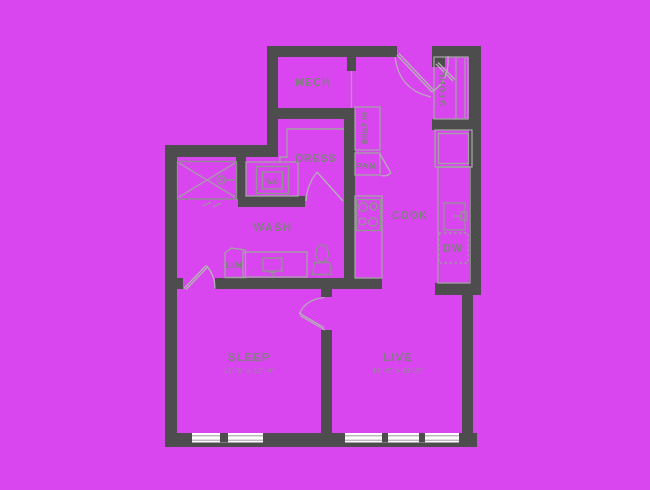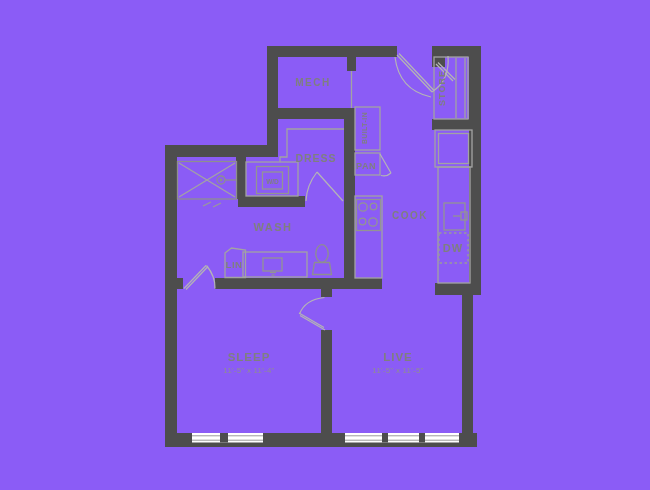--- a/index.html
+++ b/index.html
@@ -1,19 +1,19 @@
 <!DOCTYPE html>
 <html><head>
 <meta charset="utf-8">
 <style>
   html,body{margin:0;padding:0;background:#ffffff;}
   .stage{
     position:relative;
     width:650px;height:490px;
-    background:#8b5cf6;
+    background:#d946ef;
     overflow:hidden;
     font-family:"Liberation Sans", sans-serif;
   }
   svg{display:block;}
   text{
     font-family:"Liberation Sans", sans-serif;
     font-weight:bold;
     fill:#7f7f7f;
   }
   .dim{font-weight:normal;fill:#8f8f8f;}

